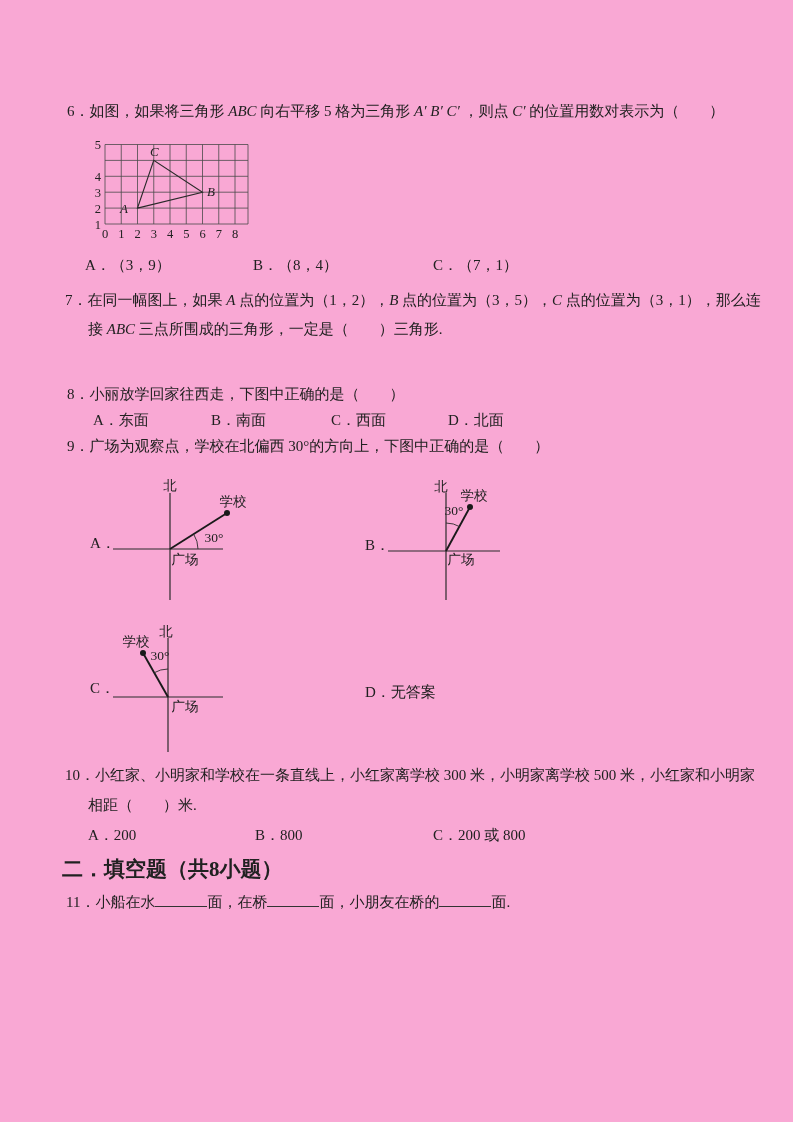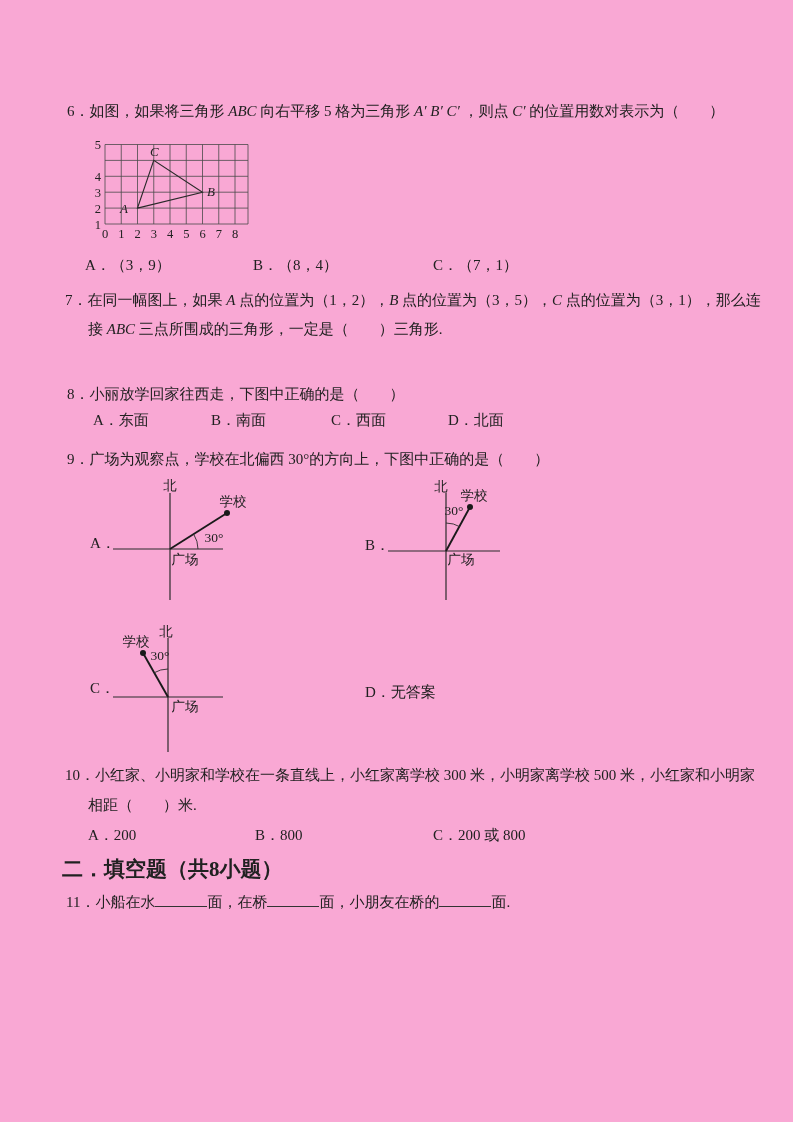--- a/index.html
+++ b/index.html
@@ -101,21 +101,21 @@
   <div class="abs" style="left:67px;top:384px;">
     <span>8．</span><span>小丽放学回家往西走，下图中正确的是（　　）</span>
   </div>
   <div class="row" style="left:85px;top:411px;width:650px;margin-left:8px;">
     <span class="f1">A．东面</span>
     <span class="f2">B．南面</span>
     <span class="f3">C．西面</span>
     <span class="f4">D．北面</span>
   </div>
 
-  <div class="abs" style="left:67px;top:449px;">
+  <div class="abs" style="left:67px;top:436px;">
     <span>9．</span><span>广场为观察点，学校在北偏西 30°的方向上，下图中正确的是（　　）</span>
   </div>
 
   <div class="abs" style="left:90px;top:533px;">A．</div>
   <svg style="left:105px;top:475px;" width="150" height="135" viewBox="0 0 150 135">
     <line class="axis" x1="65" y1="18" x2="65" y2="125"></line>
     <line class="axis" x1="8" y1="74" x2="118" y2="74"></line>
     <line class="ray" x1="65" y1="74" x2="122" y2="38"></line>
     <circle cx="122" cy="38" r="3" fill="#1a1a1a"></circle>
     <path class="arc" d="M 93 74 A 28 28 0 0 0 88.7 59.2"></path>

